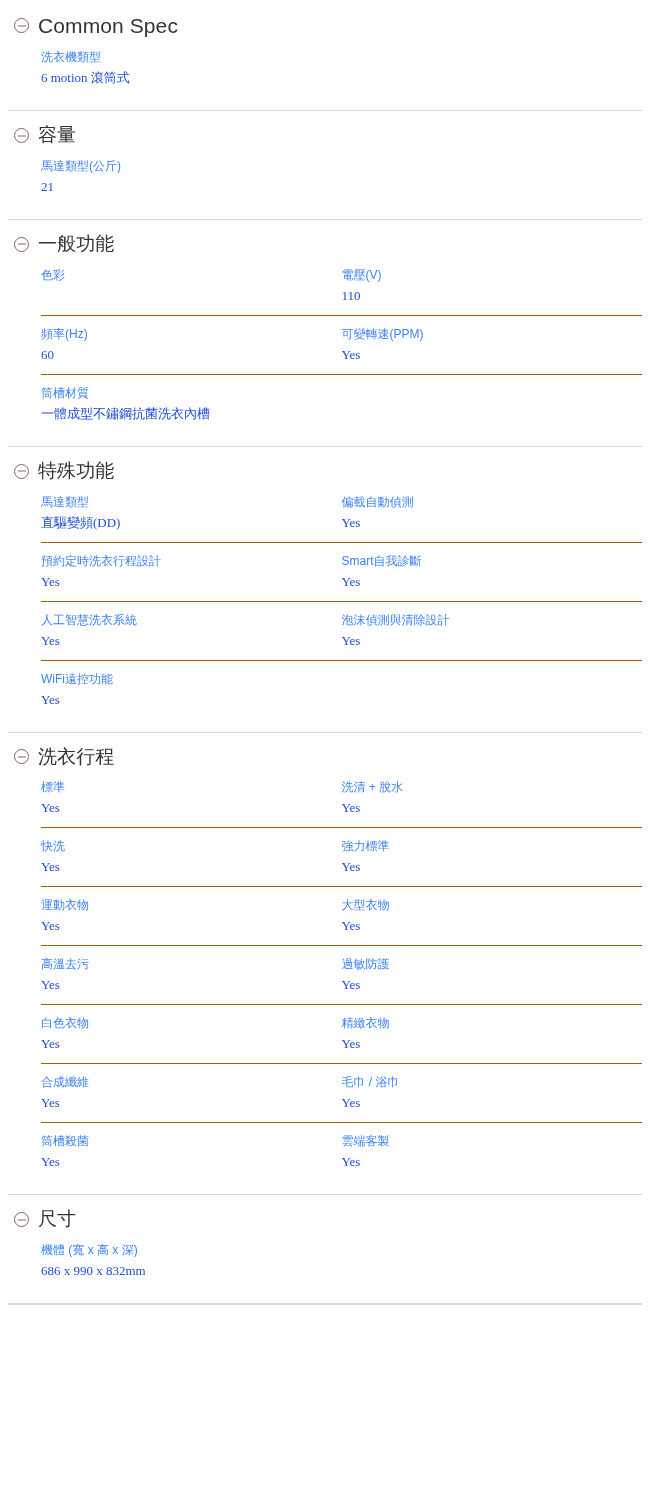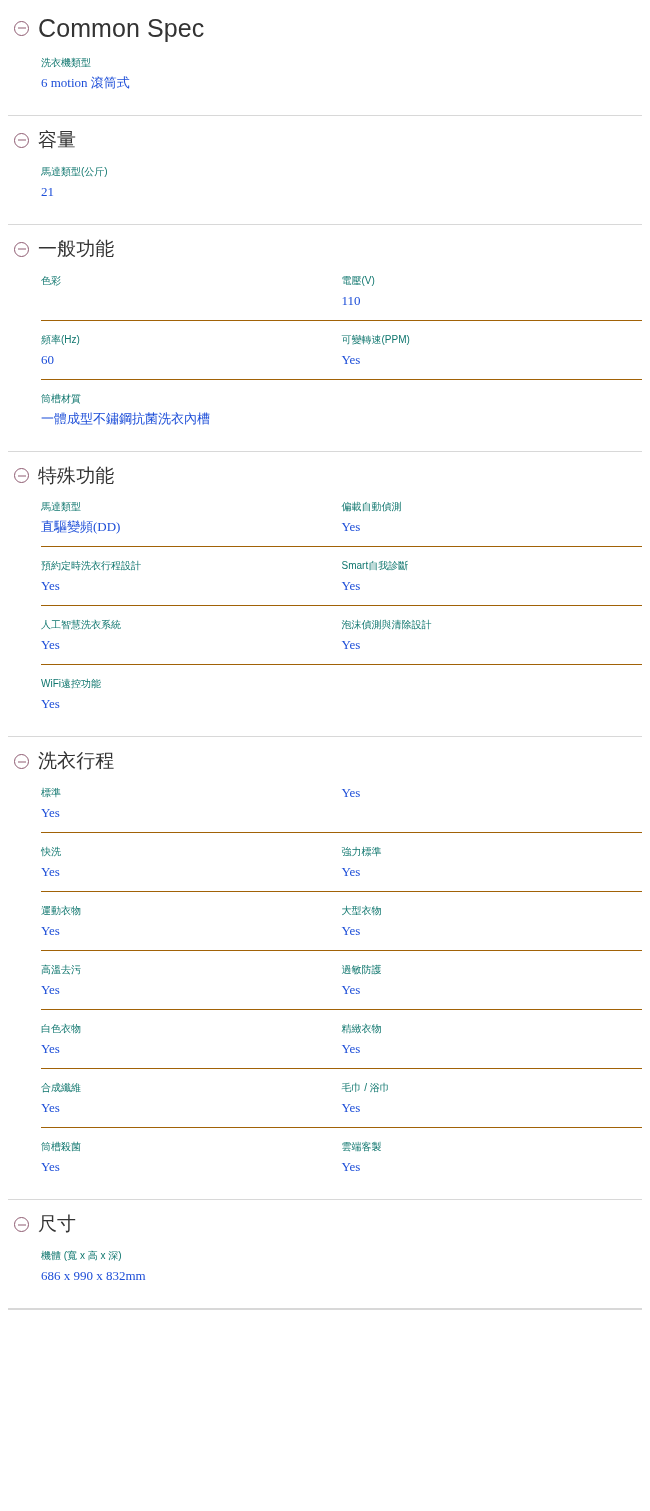--- a/index.html
+++ b/index.html
@@ -57,21 +57,21 @@
     transform: translateY(-0.5px);
   }
   .section-title {
     font-size: 19px;
     font-weight: 400;
     line-height: 1.2;
     color: #333333;
     letter-spacing: 0.1px;
   }
   .section-title.latin {
-    font-size: 25px;
+    font-size: 21px;
   }
 
   
   .rows {
     padding: 0 8px 0 41px;
   }
   .spec-row {
     display: flex;
     align-items: flex-start;
     padding: 9px 0 10px 0;
@@ -79,23 +79,23 @@
   }
   .spec-row:first-child {
     border-top: none;
     padding-top: 0;
   }
   .spec-cell {
     width: 50%;
     padding-right: 10px;
   }
   .spec-label {
-    font-size: 10px;
+    font-size: 12px;
     line-height: 19px;
-    color: #0f766e;
+    color: #3b82f6;
     margin-bottom: 1px;
     white-space: nowrap;
   }
   .spec-value {
     font-size: 13px;
     line-height: 19px;
     color: #1d4ed8;
     white-space: nowrap;
     font-family: Liberation Serif, serif;
   }
@@ -228,20 +228,21 @@
         <span class="toggle-icon"></span>
         <span class="section-title">洗衣行程</span>
       </div>
       <div class="rows">
         <div class="spec-row">
           <div class="spec-cell">
             <div class="spec-label">標準</div>
             <div class="spec-value">Yes</div>
           </div>
           <div class="spec-cell">
+            <div class="spec-label">洗清 + 脫水</div>
             <div class="spec-value">Yes</div>
           </div>
         </div>
         <div class="spec-row">
           <div class="spec-cell">
             <div class="spec-label">快洗</div>
             <div class="spec-value">Yes</div>
           </div>
           <div class="spec-cell">
             <div class="spec-label">強力標準</div>

